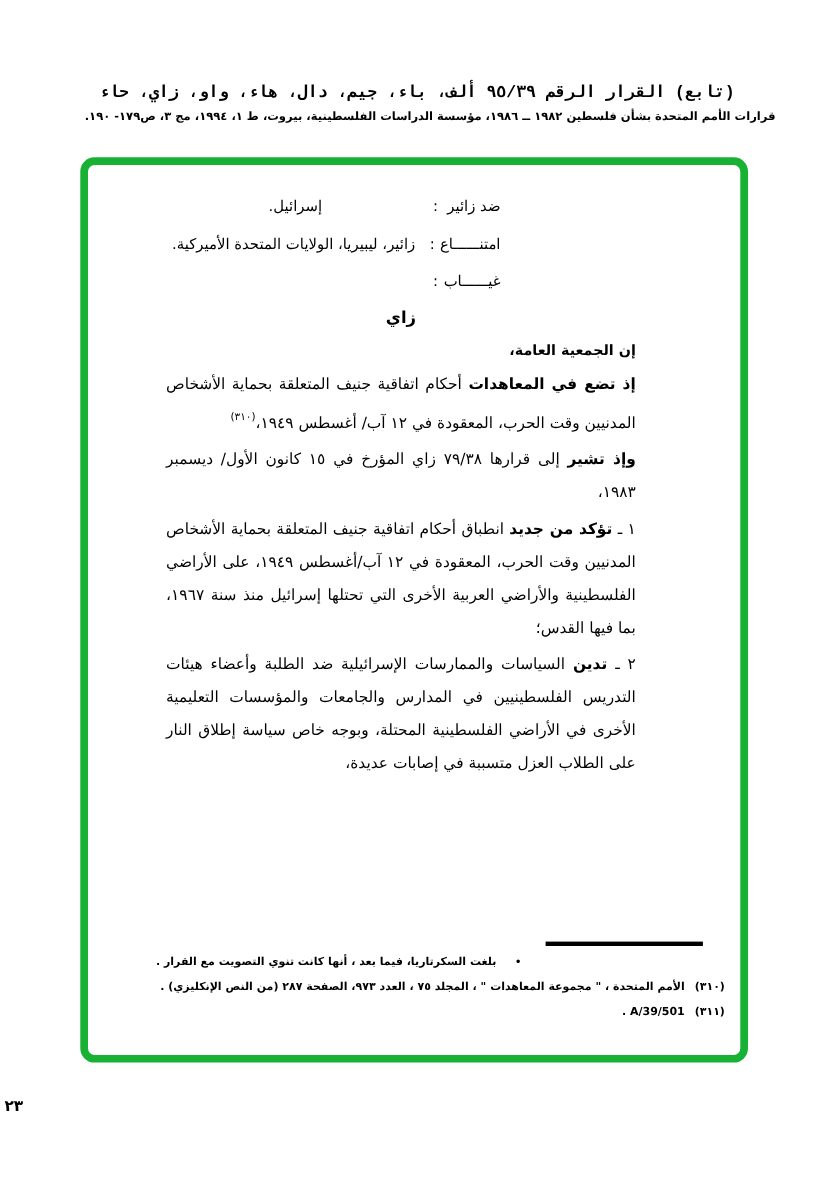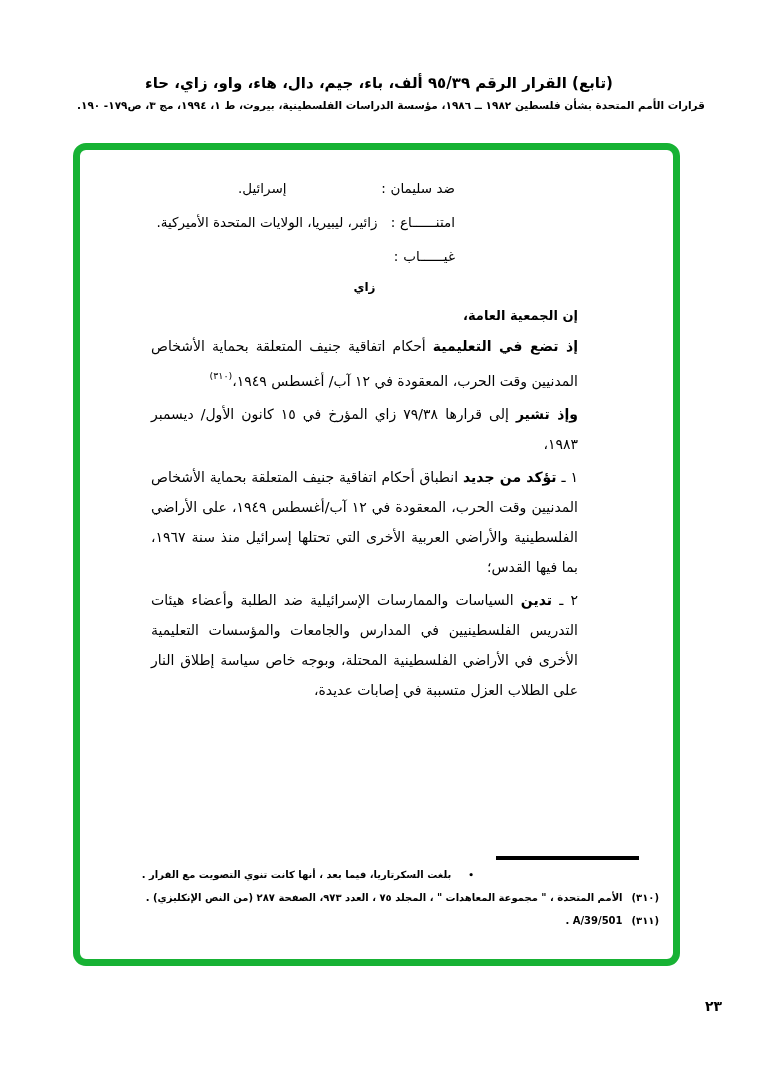--- a/index.html
+++ b/index.html
@@ -4,92 +4,92 @@
 <style>
   html,body{margin:0;padding:0;}
   body{
     width:758px;height:1078px;background:#ffffff;position:relative;
     font-family:"DejaVu Sans",sans-serif;color:#000;overflow:hidden;
   }
   .page{position:relative;width:758px;height:1078px;background:#fff;}
 
   
   .hdr{position:absolute;top:74px;left:0;width:758px;text-align:center;direction:rtl;}
-  .hdr-line1{font-size:15px;font-weight:bold;letter-spacing:.2px;}
+  .hdr-line1{font-size:15px;font-weight:bold;letter-spacing:.2px;font-family:Liberation Mono, monospace;}
   .hdr-line2{font-size:10.5px;font-weight:bold;margin-top:7px;letter-spacing:.1px;padding-left:24px;}
 
   
   .res-box{
     position:absolute;left:73px;top:143px;width:593px;height:809px;
     border:7px solid #17b234;border-radius:13px;background:#fff;
     direction:rtl;
   }
 
   
   .vote-block{margin:28px 218px 0 0;width:307px;direction:rtl;font-size:13.5px;}
   .vote-row{display:flex;align-items:flex-start;margin-bottom:14px;}
   .vote-label{flex:0 0 52px;white-space:nowrap;line-height:20px;}
   .vote-colon{flex:0 0 14px;text-align:center;line-height:20px;}
   .vote-value{flex:1;line-height:20px;text-align:center;}
   .vote-value.multiline{text-align:justify;text-align-last:center;line-height:26px;}
 
   
   .body-col{margin:14px 95px 0 0;width:427px;direction:rtl;}
-  .sec-heading{text-align:center;font-weight:bold;font-size:12px;margin:14px 0 14px;}
+  .sec-heading{text-align:center;font-weight:bold;font-size:15px;margin:14px 0 14px;}
   .opening{font-weight:bold;font-size:13px;text-align:right;margin:0 0 8px;}
   .para{font-size:14px;line-height:30px;text-align:justify;margin:0 0 3px;}
   .para .lead{font-weight:bold;}
   .para .note-ref{font-size:9.5px;vertical-align:7px;letter-spacing:0;}
 
   
   .footnotes{position:absolute;right:14px;bottom:22px;width:575px;direction:rtl;text-align:right;}
   .fn-rule{width:143px;height:4px;background:#000;margin:0 20px 8px 0;}
   .fn-item{font-size:10px;font-weight:bold;line-height:14px;margin-bottom:9px;direction:rtl;}
   .fn-item .fn-marker{margin-left:9px;}
   .fn-indent{margin-right:185px;}
   .fn-indent .fn-marker{margin-left:17px;font-size:9px;}
 
   
-  .page-num{position:absolute;top:998px;left:16px;width:706px;text-align:right;
+  .page-num{position:absolute;top:998px;left:4px;width:706px;text-align:left;
     font-size:14px;font-weight:bold;}
 </style>
 </head>
 <body>
 
 <div class="page">
 
   <div class="hdr">
     <div class="hdr-line1">(تابع) القرار الرقم ٩٥/٣٩ ألف، باء، جيم، دال، هاء، واو، زاي، حاء</div>
     <div class="hdr-line2">قرارات الأمم المتحدة بشأن فلسطين ١٩٨٢ ــ ١٩٨٦، مؤسسة الدراسات الفلسطينية، بيروت، ط ١، ١٩٩٤، مج ٣، ص١٧٩- ١٩٠.</div>
   </div>
 
   <div class="res-box" style="border-color: rgb(23, 178, 52);">
 
     <div class="vote-block">
       <div class="vote-row">
-        <span class="vote-label">ضد سليمان</span>
+        <span class="vote-label">ضد زائير</span>
         <span class="vote-colon">:</span>
         <span class="vote-value">إسرائيل.</span>
       </div>
       <div class="vote-row">
         <span class="vote-label">امتنــــــاع</span>
         <span class="vote-colon">:</span>
         <span class="vote-value">زائير، ليبيريا، الولايات المتحدة الأميركية.</span>
       </div>
       <div class="vote-row">
         <span class="vote-label">غيــــــاب</span>
         <span class="vote-colon">:</span>
       </div>
     </div>
 
     <div class="body-col">
       <div class="sec-heading">زاي</div>
       <div class="opening">إن الجمعية العامة،</div>
 
-      <p class="para"><span class="lead">إذ تضع في التعليمية</span><span> أحكام اتفاقية جنيف المتعلقة بحماية الأشخاص المدنيين وقت الحرب، المعقودة في ١٢ آب/ أغسطس ١٩٤٩،</span><span class="note-ref">(٣١٠)</span></p>
+      <p class="para"><span class="lead">إذ تضع في المعاهدات</span><span> أحكام اتفاقية جنيف المتعلقة بحماية الأشخاص المدنيين وقت الحرب، المعقودة في ١٢ آب/ أغسطس ١٩٤٩،</span><span class="note-ref">(٣١٠)</span></p>
 
 
       <p class="para"><span class="lead">وإذ تشير</span><span> إلى قرارها ٧٩/٣٨ زاي المؤرخ في ١٥ كانون الأول/ ديسمبر ١٩٨٣،</span></p>
 
 
       <p class="para"><span>١ ـ </span><span class="lead">تؤكد من جديد</span><span> انطباق أحكام اتفاقية جنيف المتعلقة بحماية الأشخاص المدنيين وقت الحرب، المعقودة في ١٢ آب/أغسطس ١٩٤٩، على الأراضي الفلسطينية والأراضي العربية الأخرى التي تحتلها إسرائيل منذ سنة ١٩٦٧، بما فيها القدس؛</span></p>
 
       <p class="para"><span>٢ ـ </span><span class="lead">تدين</span><span> السياسات والممارسات الإسرائيلية ضد الطلبة وأعضاء هيئات التدريس الفلسطينيين في المدارس والجامعات والمؤسسات التعليمية الأخرى في الأراضي الفلسطينية المحتلة، وبوجه خاص سياسة إطلاق النار على الطلاب العزل متسببة في إصابات عديدة،</span></p>
     </div>
 

